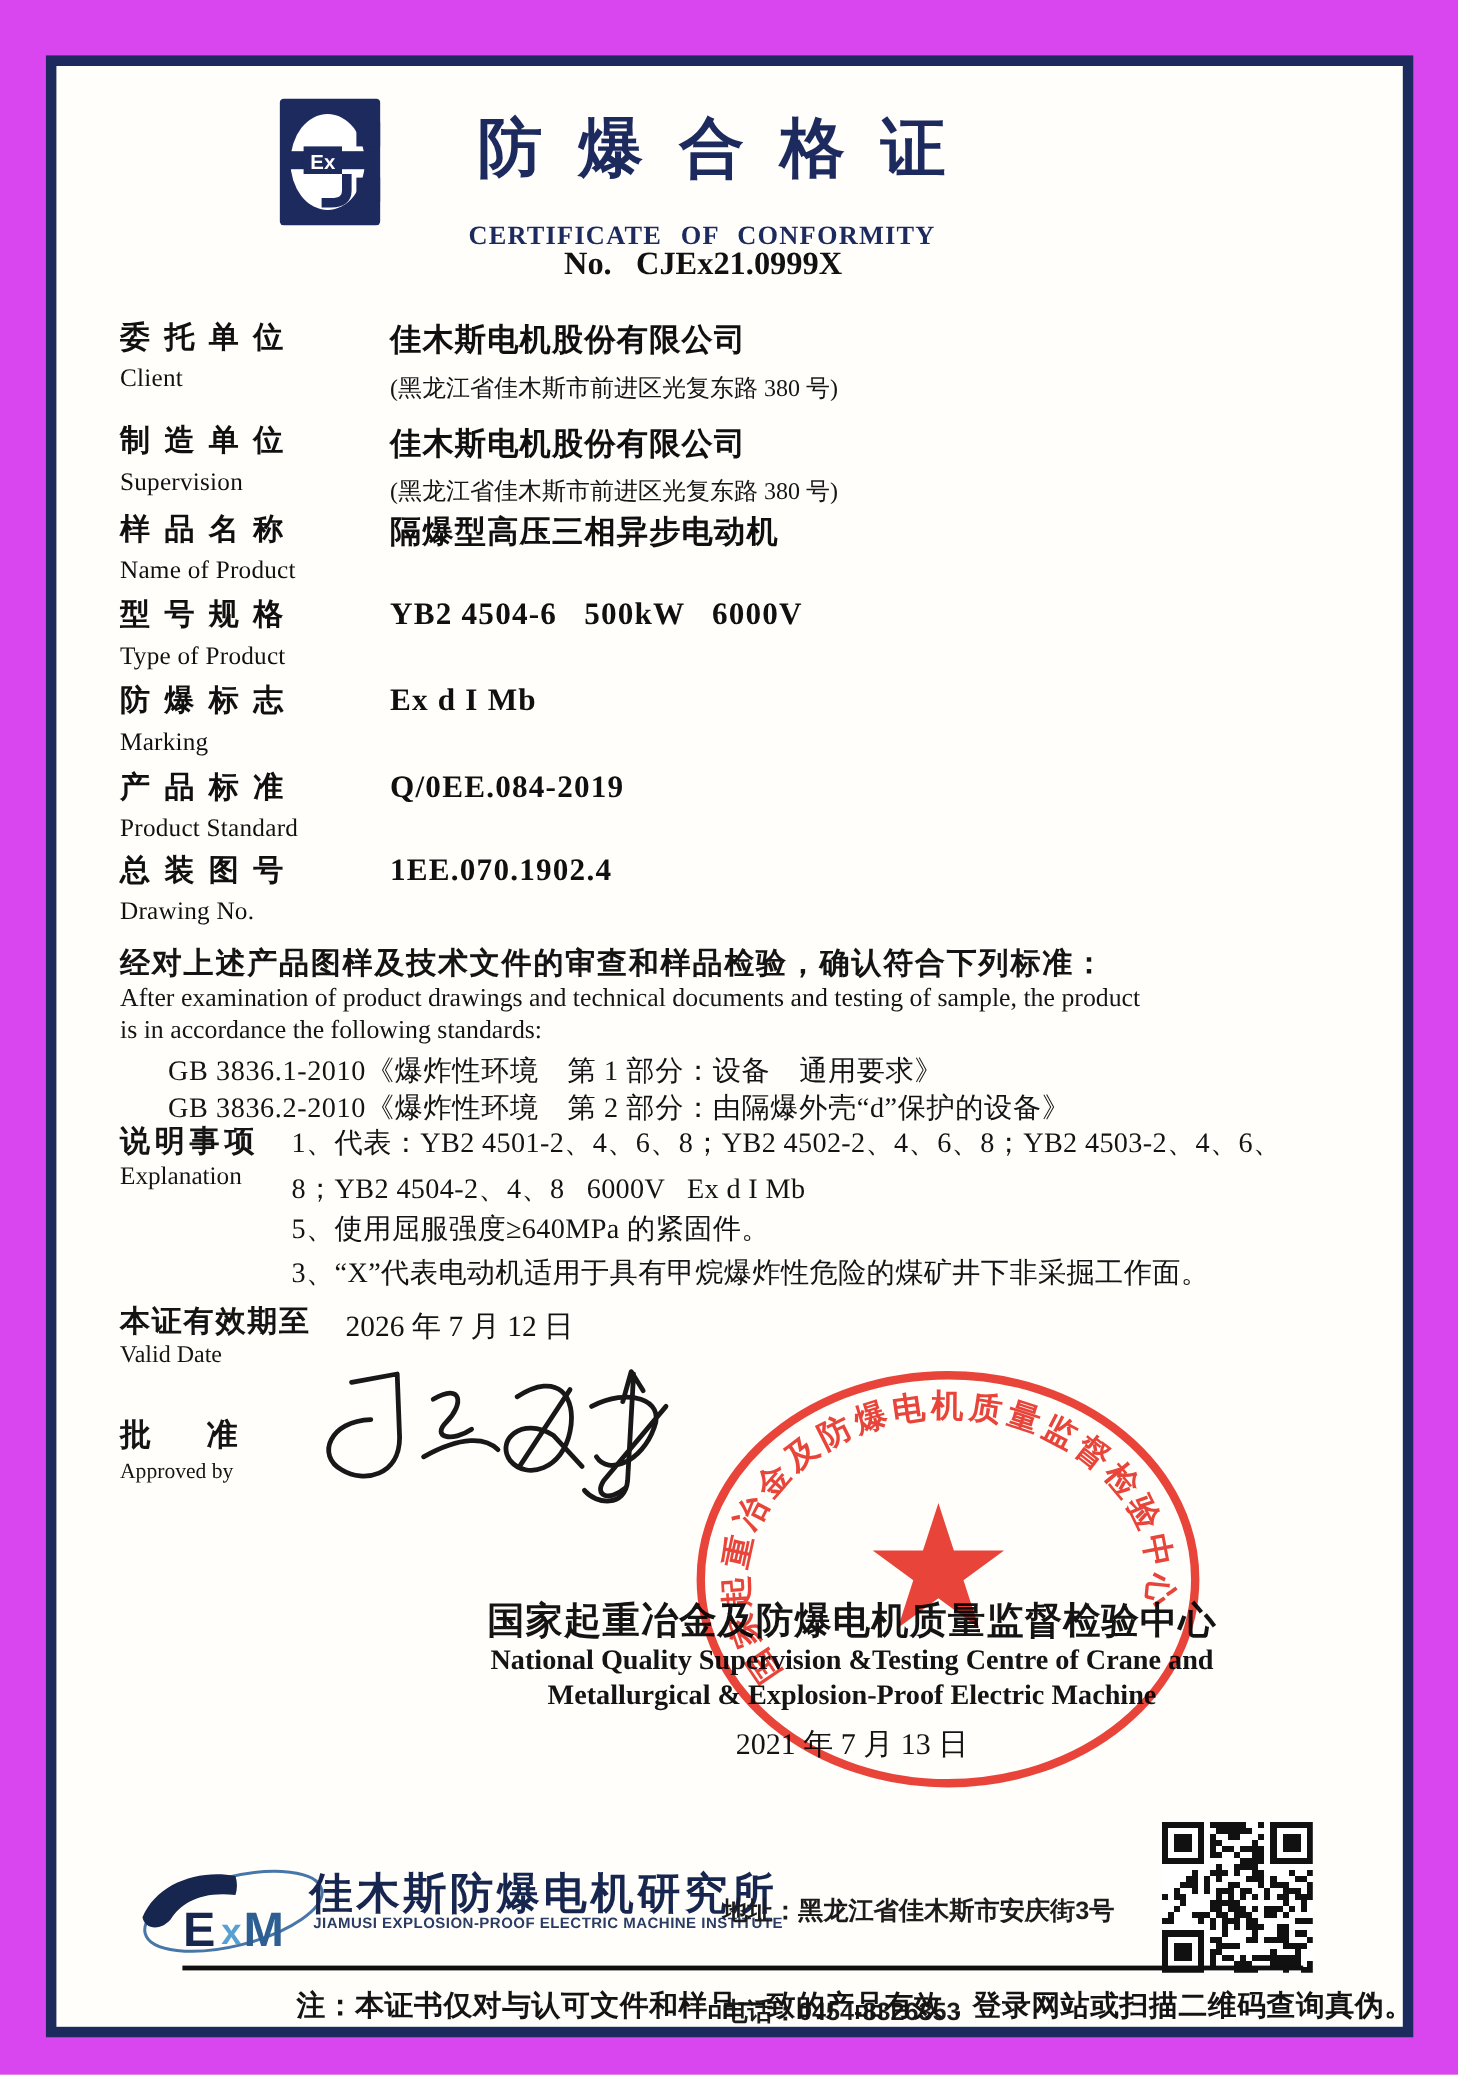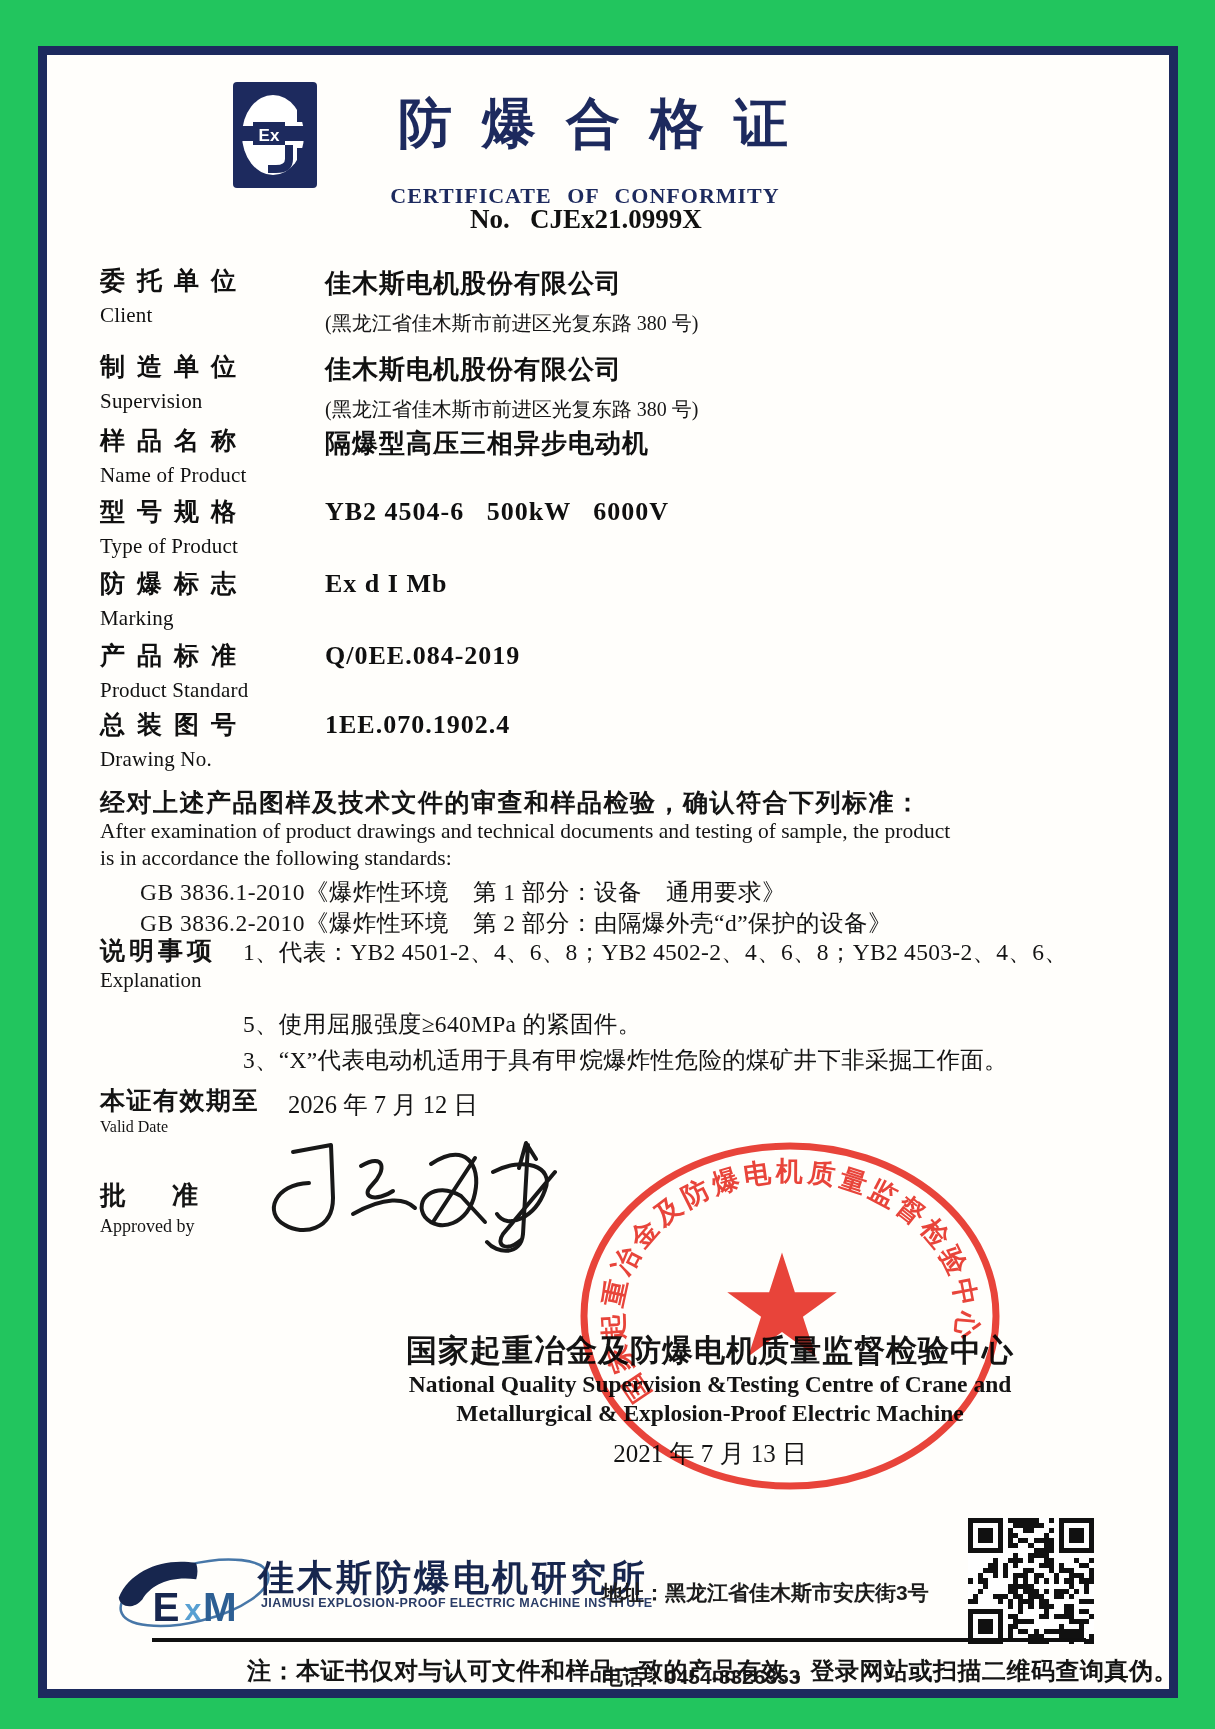--- a/index.html
+++ b/index.html
@@ -1,18 +1,18 @@
 <!DOCTYPE html>
 <html><head>
 <meta charset="utf-8">
 <style>
   html,body{margin:0;padding:0;background:#e8e6da;}
   .page{
     position:relative; width:1215px; height:1729px; margin:0 auto;
-    background:#22c55e; overflow:hidden;
+    background:#d946ef; overflow:hidden;
     font-family:"Liberation Sans","DejaVu Sans",sans-serif; color:#141414;
   }
   .frame{
     position:absolute; left:38px; top:46px; width:1140px; height:1652px;
     box-sizing:border-box; border:9px solid #1d2a5e; background:#fffefb;
   }
   .abs{position:absolute;}
   .serif{font-family:"Liberation Serif","DejaVu Serif",serif;}
   
   .hlogo{left:233px; top:82px; width:84px; height:106px;}
@@ -35,21 +35,21 @@
   
   .stmt-cn{left:100px; top:786px; font-size:25px; font-weight:bold; letter-spacing:1.5px; white-space:nowrap;}
   .stmt-en{left:100px; top:818px; width:980px; font-size:21.5px; line-height:27px;}
   .std{left:140px; top:0; font-size:23.5px; letter-spacing:0.5px; white-space:pre;}
   
   .exp-label-cn{left:100px; top:934px; font-size:25px; font-weight:bold; letter-spacing:4px;}
   .exp-label-en{left:100px; top:968px; font-size:21px;}
   .exp-line{left:243px; font-size:23.5px; letter-spacing:0.3px; white-space:pre;}
   
   .valid-cn{left:100px; top:1084px; font-size:25px; font-weight:bold; letter-spacing:1.5px;}
-  .valid-en{left:100px; top:1118px; font-size:16px;}
+  .valid-en{left:100px; top:1118px; font-size:20px;}
   .valid-val{left:288px; top:1088px; font-size:24.5px; white-space:pre;}
   .appr-cn{left:100px; top:1178px; font-size:26px; font-weight:bold; letter-spacing:46px; white-space:nowrap;}
   .appr-en{left:100px; top:1216px; font-size:18px;}
   .signature{left:235px; top:1136px; width:340px; height:165px;}
   
   .auth{left:355px; top:0; width:710px; text-align:center; z-index:2;}
   .auth-cn{top:1330px; font-size:31px; font-weight:bold; letter-spacing:1px; white-space:nowrap;}
   .auth-en{top:1370px; font-size:23.5px; font-weight:bold; line-height:29px;}
   .auth-date{top:1437px; font-size:25px; white-space:pre;}
   .stamp{left:560px; top:1120px; width:460px; height:400px; z-index:3; mix-blend-mode:multiply; opacity:0.92; pointer-events:none;}
@@ -152,20 +152,21 @@
   <div class="abs stmt-en serif">
     <div>After examination of product drawings and technical documents and testing of sample, the product</div>
     <div>is in accordance the following standards:</div>
   </div>
   <div class="abs std serif" style="top:876px">GB 3836.1-2010《爆炸性环境　第 1 部分：设备　通用要求》</div>
   <div class="abs std serif" style="top:907px">GB 3836.2-2010《爆炸性环境　第 2 部分：由隔爆外壳“d”保护的设备》</div>
 
   <div class="abs exp-label-cn">说明事项</div>
   <div class="abs exp-label-en serif">Explanation</div>
   <div class="abs exp-line serif" style="top:936px">1、代表：YB2 4501-2、4、6、8；YB2 4502-2、4、6、8；YB2 4503-2、4、6、</div>
+  <div class="abs exp-line serif" style="top:974px">8；YB2 4504-2、4、8   6000V   Ex d I Mb</div>
   <div class="abs exp-line serif" style="top:1008px">5、使用屈服强度≥640MPa 的紧固件。</div>
   <div class="abs exp-line serif" style="top:1044px">3、“X”代表电动机适用于具有甲烷爆炸性危险的煤矿井下非采掘工作面。</div>
 
   <div class="abs valid-cn">本证有效期至</div>
   <div class="abs valid-en serif">Valid Date</div>
   <div class="abs valid-val serif">2026 年 7 月 12 日</div>
 
   <div class="abs appr-cn">批准</div>
   <div class="abs appr-en serif">Approved by</div>
   <svg class="abs signature" viewBox="0 0 340 165" fill="none" stroke="#181818" stroke-width="4" stroke-linecap="round" stroke-linejoin="round">

